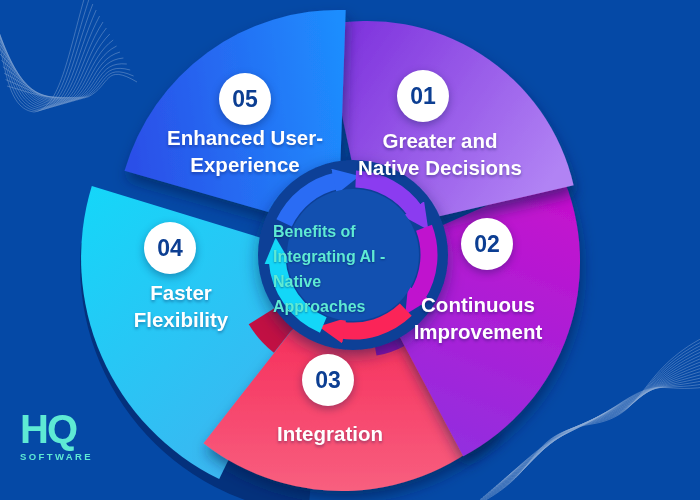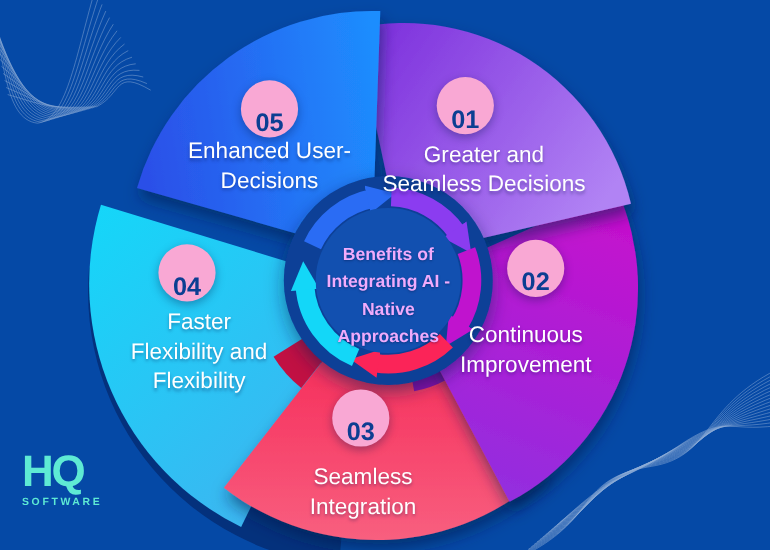--- a/index.html
+++ b/index.html
@@ -4,33 +4,33 @@
 <style>
   html,body{margin:0;padding:0;}
   .stage{
     position:relative;width:700px;height:500px;overflow:hidden;
     background:#0549a6;
     font-family:"Liberation Sans", sans-serif;
   }
   .stage svg{position:absolute;left:0;top:0;}
   .badge{
     position:absolute;width:52px;height:52px;border-radius:50%;
-    background:#f9a8d4;display:flex;align-items:flex-end;justify-content:center;
+    background:#ffffff;display:flex;align-items:center;justify-content:center;
     font-size:23px;font-weight:bold;color:#0c3e92;
     box-shadow:0 3px 9px rgba(2,20,70,.35);
   }
   .seg-label{
     position:absolute;width:250px;transform:translateX(-50%);
-    text-align:center;color:#ffffff;font-weight:normal;
+    text-align:center;color:#ffffff;font-weight:bold;
     font-size:20.5px;line-height:27px;
     text-shadow:0 2px 3px rgba(5,15,70,.35);
   }
   .hub-text{
     position:absolute;left:353px;top:219px;width:160px;transform:translateX(-50%);
-    text-align:center;color:#f0abfc;font-weight:bold;
+    color:#5eead4;font-weight:bold;
     font-size:16px;line-height:25px;
     text-shadow:0 1px 2px rgba(3,15,60,.4);
   }
   .logo{position:absolute;left:20px;top:408px;color:#5eead4;}
   .logo-mark{font-size:40px;font-weight:800;letter-spacing:-2px;line-height:42px;}
   .logo-sub{font-size:9.5px;font-weight:bold;letter-spacing:2.4px;margin-top:1px;}
 </style>
 </head>
 <body>
 
@@ -154,38 +154,36 @@
     </div>
   <div class="badge" style="left:144px;top:222px;">
       <span>04</span>
     </div>
   <div class="badge" style="left:219px;top:73px;">
       <span>05</span>
     </div>
 
   <div class="seg-label" style="left:440px;top:127px;">
     <div>Greater and</div>
-    <div>Seamless Decisions</div>
+    <div>Native Decisions</div>
   </div>
   <div class="seg-label" style="left:478px;top:291px;">
     <div>Continuous</div>
     <div>Improvement</div>
   </div>
   <div class="seg-label" style="left:330px;top:420px;">
-    <div>Seamless</div>
     <div>Integration</div>
   </div>
   <div class="seg-label" style="left:181px;top:279px;">
     <div>Faster</div>
-    <div>Flexibility and</div>
     <div>Flexibility</div>
   </div>
   <div class="seg-label" style="left:245px;top:124px;">
     <div>Enhanced User-</div>
-    <div>Decisions</div>
+    <div>Experience</div>
   </div>
 
   <div class="hub-text">
     <div>Benefits of</div>
     <div>Integrating AI -</div>
     <div>Native</div>
     <div>Approaches</div>
   </div>
 
   <div class="logo">

